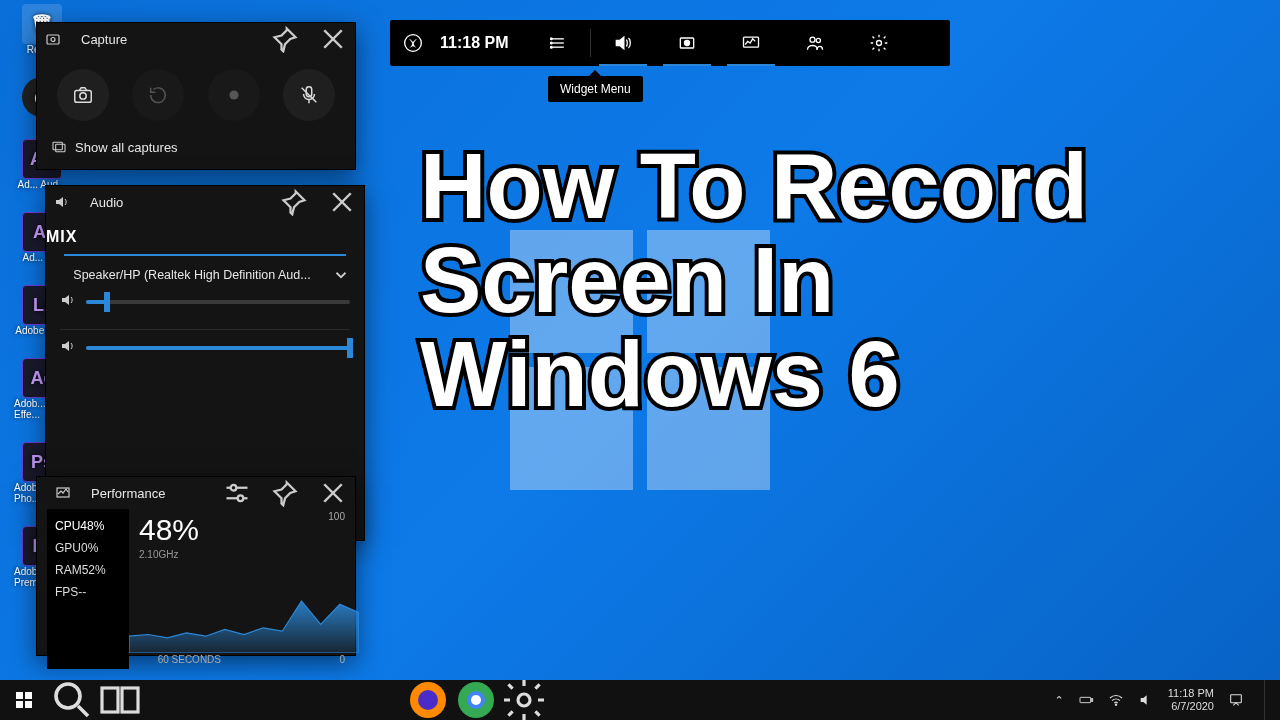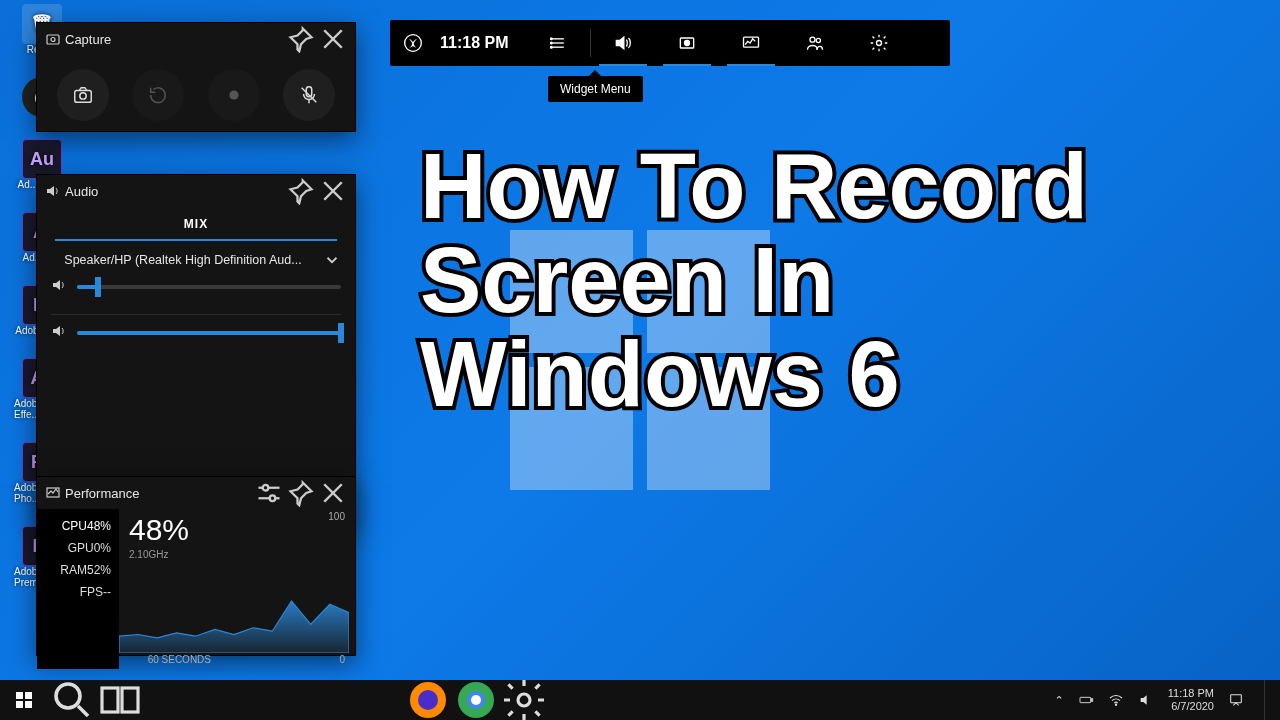--- a/index.html
+++ b/index.html
@@ -60,60 +60,60 @@
   border-left:6px solid transparent; border-right:6px solid transparent; border-bottom:6px solid #000;
 }
 
 .panel {
   position:absolute; left:36px; width:320px;
   background:#141414; color:#e6e6e6; font-size:13px;
   box-shadow: 0 8px 24px rgba(0,0,0,.5);
   border:1px solid #000;
 }
 .panel .titlebar {
-  display:flex; align-items:center; gap:4px;
+  display:flex; align-items:center; gap:20px;
   height:32px; padding:0 8px;
 }
 .panel .titlebar .ttl { flex:1; font-size:13px; }
 .panel .titlebar .tico { width:16px; height:16px; display:flex; align-items:center; justify-content:center; }
 .panel .titlebar .wbtn { width:28px; height:28px; display:flex; align-items:center; justify-content:center; color:#ccc; }
 
 .capture { top:22px; }
 .capture .row-btns { display:flex; justify-content:space-around; padding:14px 8px 10px; }
 .cbtn {
   width:52px; height:52px; border-radius:50%;
   display:flex; align-items:center; justify-content:center;
   background:#1f1f1f; color:#ddd;
 }
 .cbtn.disabled { background:#191919; color:#555; }
 .capture .bottomrow { display:flex; align-items:center; gap:8px; padding:8px 14px 14px; font-size:13px; }
 
-.audio { top:174px; height:356px; }
+.audio { top:185px; height:356px;margin-left:9px; }
 .tabs { display:flex; }
-.tab { flex:1; text-align:center; padding:10px 0; font-size:12px; font-weight:600; letter-spacing:1px; color:#bbb; position:relative;}
+.tab { flex:1; padding:10px 0; font-size:16px; font-weight:600; letter-spacing:1px; color:#bbb; position:relative;}
 .tab.active { color:#fff; }
 .tab.active::after { content:""; position:absolute; left:18px; right:18px; bottom:0; height:2px; background:#2b88d8;}
 .audio .device-row { display:flex; align-items:center; padding:10px 14px 4px; gap:8px;text-align:center; }
 .audio .device-row .name { flex:1; white-space:nowrap; overflow:hidden; text-overflow:ellipsis; font-size:12.5px;}
 .audio .chev { width:18px; height:18px; display:flex; align-items:center; justify-content:center;}
 .slider-row { display:flex; align-items:center; gap:10px; padding:4px 14px 14px; }
 .slider-track { flex:1; height:4px; background:#3a3a3a; position:relative; border-radius:2px;}
 .slider-fill { position:absolute; left:0; top:0; bottom:0; background:#2b88d8; border-radius:2px;}
 .slider-thumb { position:absolute; top:50%; width:6px; height:20px; background:#2b88d8; transform:translate(-50%,-50%);}
 .audio .subhdr { padding:10px 14px 2px; font-size:13px; }
 .audio .divider { height:1px; background:#2a2a2a; margin:4px 14px; }
 
-.perf { top:476px; height:180px; }
+.perf { top:476px; height:180px;padding-left:10px; }
 .perf .titlebar .wbtn.sliders { margin-left:auto; }
 .perf .body { display:flex; height:160px; }
 .perf .left {
   width:82px; background:#000; padding:10px 8px;
   font-size:12px; display:flex; flex-direction:column; gap:8px;
 }
-.perf .left .row { display:flex; justify-content:flex-end; color:#ddd; }
+.perf .left .row { display:flex; justify-content:flex-start; color:#ddd; }
 .perf .left .row.sel { color:#fff; }
 .perf .right { flex:1; padding:4px 10px 2px; position:relative; }
 .perf .bignum { font-size:30px; font-weight:300; color:#fff; }
 .perf .ghz { font-size:10px; color:#999; margin-top:2px; }
 .perf .yhi { position:absolute; right:10px; top:2px; font-size:10px; color:#aaa;}
 .perf .xlo { position:absolute; right:10px; bottom:4px; font-size:10px; color:#aaa;}
 .perf .xhi { position:absolute; left:92px; bottom:4px; font-size:10px; color:#aaa; transform:translateX(-100%);}
 .perf svg.chart { position:absolute; left:0; right:10px; bottom:16px; height:84px; width:230px;}
 
 .headline {
@@ -280,20 +280,27 @@
         </svg>
     </div>
     <div class="cbtn">
       <svg width="22" height="22" viewBox="0 0 24 24" fill="none" stroke="#ddd" stroke-width="1.6">
           <rect x="9" y="3" width="6" height="11" rx="3"></rect>
           <path d="M6 11a6 6 0 0 0 12 0"></path>
           <line x1="12" y1="17" x2="12" y2="21"></line>
           <line x1="4" y1="4" x2="20" y2="20"></line>
         </svg>
     </div>
+  </div>
+  <div class="bottomrow">
+    <svg width="16" height="16" viewBox="0 0 24 24" fill="none" stroke="#ccc" stroke-width="1.6">
+        <rect x="3" y="5" width="14" height="11" rx="1"></rect>
+        <rect x="7" y="8" width="14" height="11" rx="1"></rect>
+      </svg>
+    <span>Show all captures</span>
   </div>
 </div>
 
 <div class="panel audio">
   <div class="titlebar">
     <span class="tico">
       <svg viewBox="0 0 16 16" fill="#ccc">
           <path d="M2 6v4h3l4 3V3L5 6H2z"></path>
           <path d="M11 5c1.5 1 1.5 5 0 6" fill="none" stroke="#ccc"></path>
         </svg>

